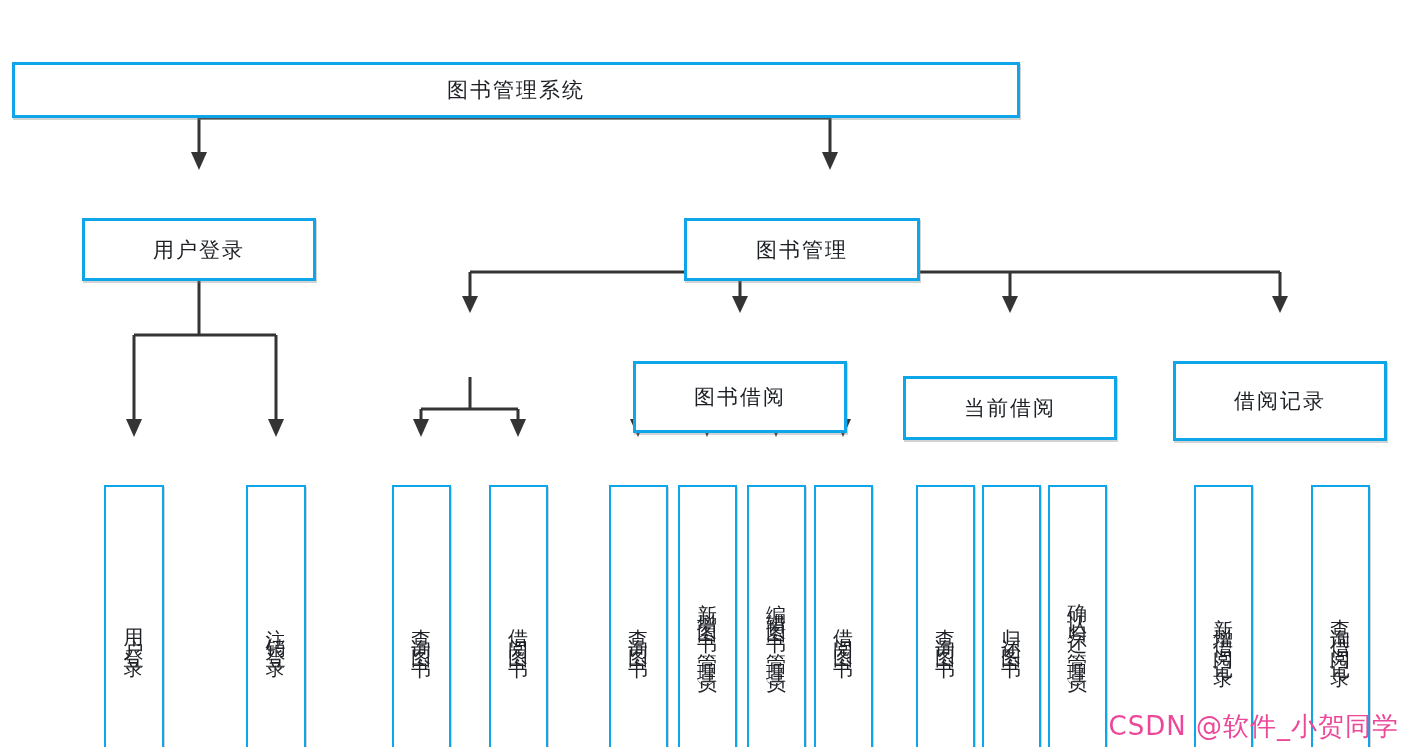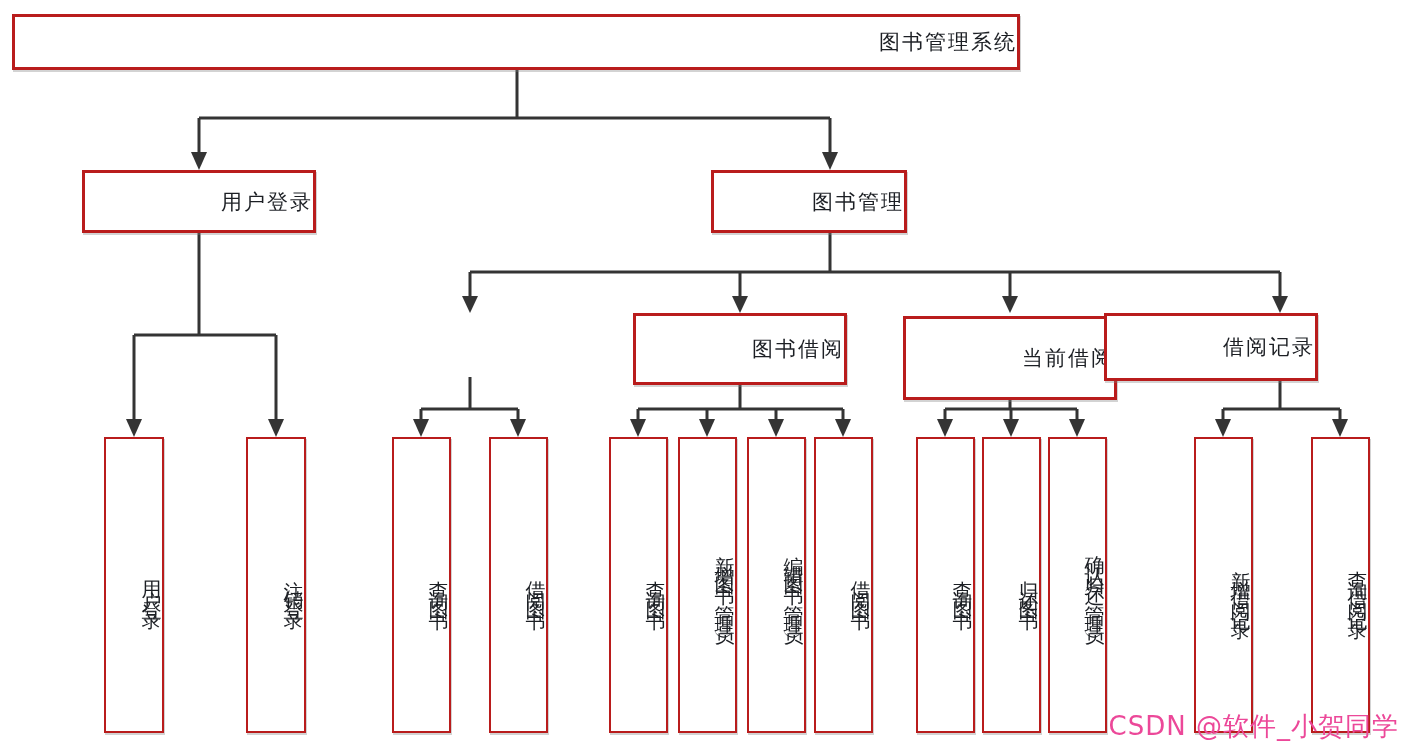--- a/index.html
+++ b/index.html
@@ -8,26 +8,27 @@
     width:1405px;height:747px;
     background:#ffffff;
     font-family:"DejaVu Sans","Liberation Sans",sans-serif;
     overflow:hidden;
   }
   #connectors{position:absolute;left:0;top:0;width:1405px;height:747px;pointer-events:none;}
   .node{
     position:absolute;
     box-sizing:border-box;
     background:#ffffff;
-    border:3px solid #b91c1c;
+    border:3px solid #0ea5e9;
     display:flex;
     align-items:center;
-    justify-content:flex-end;
+    justify-content:center;
     color:#1c1f24;
     box-shadow:1px 2px 0 rgba(130,130,130,.35);
+    margin-top:48px;
   }
   .node.h span{
     font-size:21px;
     letter-spacing:2px;
     white-space:nowrap;
   }
   .node.v{border-width:2.5px;}
   .node.v span{
     writing-mode:vertical-rl;
     font-size:20px;
@@ -83,31 +84,31 @@
     </g>
   </svg>
 
   <div class="node h" style="left:12px;top:14px;width:1008px;height:56px">
     <span>图书管理系统</span>
   </div>
 
   <div class="node h" style="left:82px;top:170px;width:234px;height:63px">
     <span>用户登录</span>
   </div>
-  <div class="node h" style="left:711px;top:170px;width:196px;height:63px">
+  <div class="node h" style="left:684px;top:170px;width:236px;height:63px">
     <span>图书管理</span>
   </div>
 
   <div class="node h" style="left:633px;top:313px;width:214px;height:72px">
     <span>图书借阅</span>
   </div>
-  <div class="node h" style="left:903px;top:316px;width:214px;height:84px">
+  <div class="node h" style="left:903px;top:328px;width:214px;height:64px">
     <span>当前借阅</span>
   </div>
-  <div class="node h" style="left:1104px;top:313px;width:214px;height:68px">
+  <div class="node h" style="left:1173px;top:313px;width:214px;height:80px">
     <span>借阅记录</span>
   </div>
 
   <div class="node v" style="left:104px;top:437px;width:60px;height:296px">
     <span>用户登录</span>
   </div>
   <div class="node v" style="left:246px;top:437px;width:60px;height:296px">
     <span>注销登录</span>
   </div>
 

